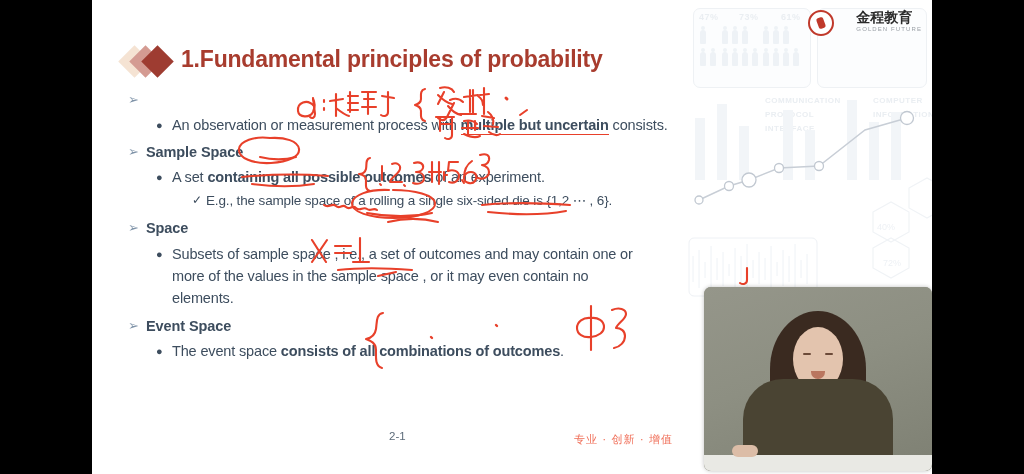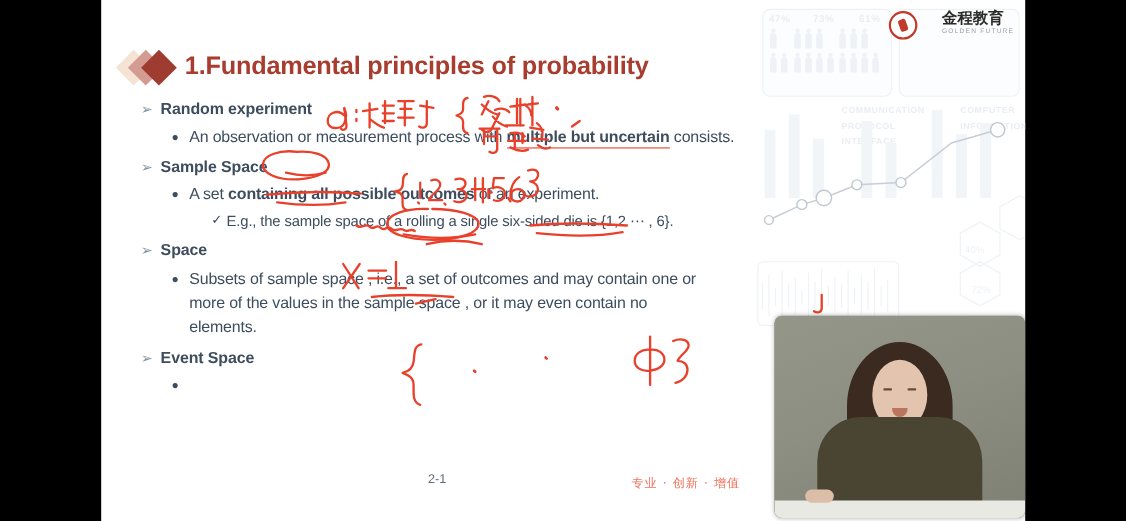--- a/index.html
+++ b/index.html
@@ -11,21 +11,21 @@
 
   
   .bg-art{position:absolute;right:0;top:0;width:245px;height:300px;overflow:hidden;pointer-events:none;}
   .art-card{position:absolute;border:1px solid #eef1f4;border-radius:7px;background:#fcfdfe;}
   .art-txt{position:absolute;color:#eaeef2;font-weight:bold;letter-spacing:.5px;}
   .ppl{position:absolute;background:#eef2f6;border-radius:3px 3px 1px 1px;}
   .ppl::before{content:"";position:absolute;left:50%;top:-4px;transform:translateX(-50%);
     width:4px;height:4px;border-radius:50%;background:#eef2f6;}
 
   
-  .title-row{position:absolute;left:18px;top:46px;display:flex;align-items:flex-end;}
+  .title-row{position:absolute;left:31px;top:46px;display:flex;align-items:flex-end;}
   .dia{width:23px;height:23px;transform:rotate(45deg);position:absolute;}
   .dia1{background:#f5e3d3;left:0;top:4px;}
   .dia2{background:#d49b92;left:11px;top:4px;}
   .dia3{background:#9e3c31;left:23px;top:4px;}
   .title-txt{margin-left:58px;font-size:23px;font-weight:bold;color:#a83c2e;
     font-family:"Liberation Sans",sans-serif;letter-spacing:-.2px;white-space:nowrap;}
 
   
   .body{position:absolute;left:36px;top:88px;width:580px;color:#3d4d5e;}
   .lvl1{display:flex;align-items:flex-start;margin-top:2px;}
@@ -160,21 +160,20 @@
       <span class="dia dia1"></span>
       <span class="dia dia2"></span>
       <span class="dia dia3"></span>
       <span class="title-txt">1.Fundamental principles of probability</span>
     </div>
 
     <div class="body">
 
       <div class="lvl1">
         <span class="arw">➢</span>
-        <span class="t">Random experiment</span>
       </div>
 
       <div class="lvl2">
         <span class="dot">●</span>
         <span class="t"><span>An observation or measurement process with </span><span class="b u">multiple but uncertain</span><span> consists.</span></span>
       </div>
 
       <div class="lvl1" style="margin-top:6px;">
         <span class="arw">➢</span>
         <span class="t">Sample Space</span>
@@ -200,20 +199,21 @@
         <span class="t" style="width:470px;">Subsets of sample space , i.e., a set of outcomes and may contain one or more of the values in the sample space , or it may even contain no elements.</span>
       </div>
 
       <div class="lvl1" style="margin-top:7px;">
         <span class="arw">➢</span>
         <span class="t">Event Space</span>
       </div>
 
       <div class="lvl2">
         <span class="dot">●</span>
+        <span class="t"><span>The event space </span><span class="b">consists of all combinations of outcomes</span><span>.</span></span>
       </div>
     </div>
 
     <div class="pgno">2-1</div>
     <div class="tag">专业 · 创新 · 增值</div>
 
     <svg class="ink">
       <g fill="none" stroke="#e8402a" stroke-width="2.1" stroke-linecap="round" stroke-linejoin="round">
 
         <path d="M222 106 c-7,-8 -17,-3 -16,5 c1,7 12,7 15,1 c2,-5 2,-10 0,-13"></path>

